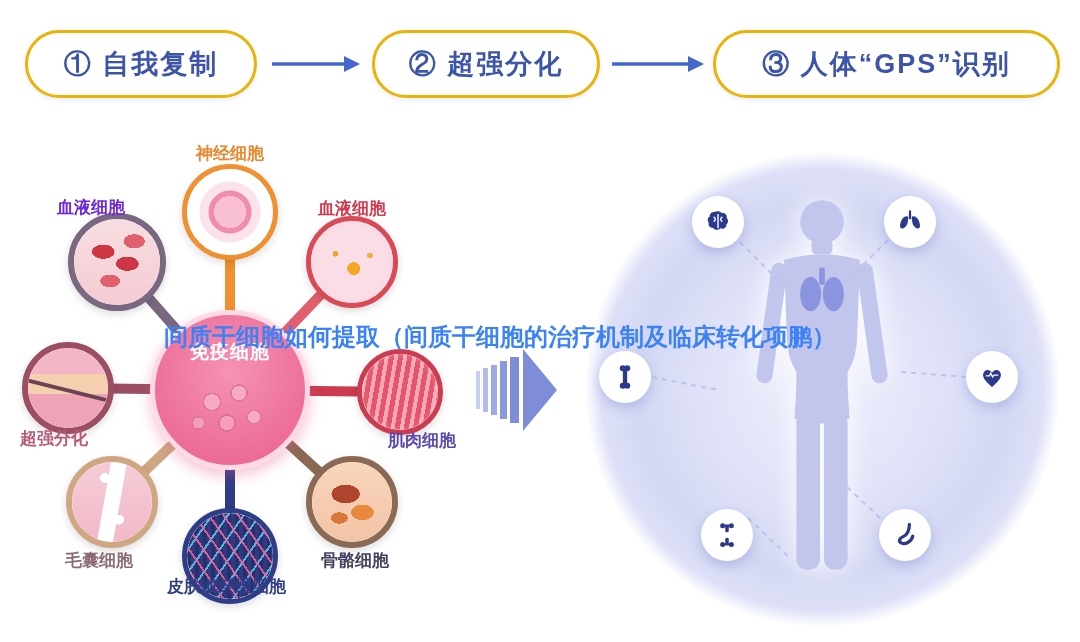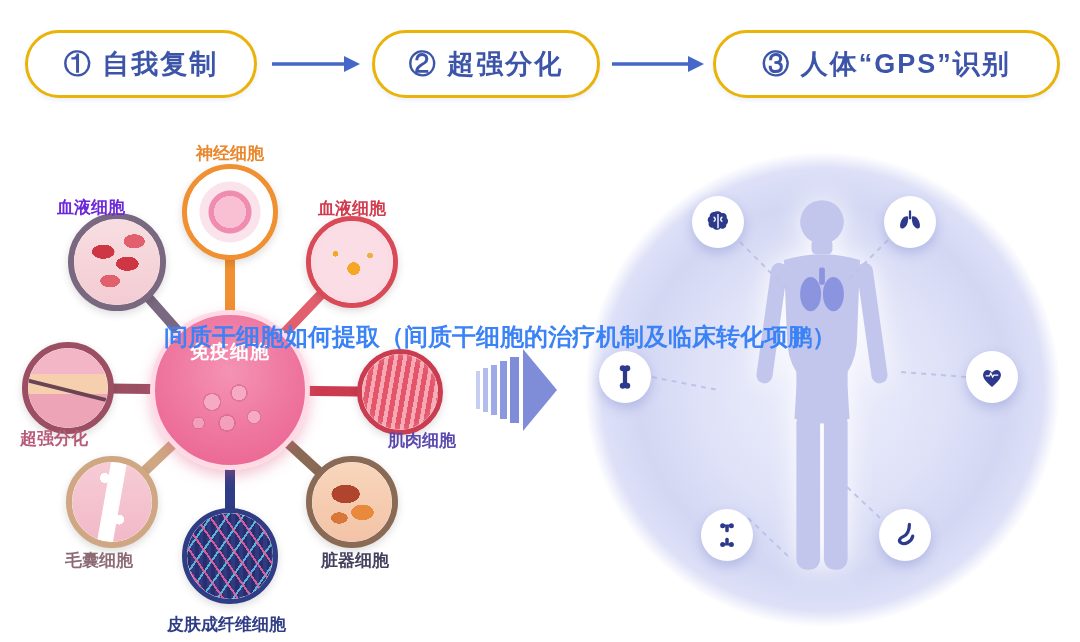--- a/index.html
+++ b/index.html
@@ -88,21 +88,21 @@
     radial-gradient(circle 9px  at 29% 72%, #f2a0ba 0 60%, #dd6f96 61% 72%, transparent 73%);}
 
   .cell-label{position:absolute;font-size:17px;font-weight:bold;z-index:3;white-space:nowrap;}
   .lbl-immune  {left:196px;top:142px;color:#e8872b}
   .lbl-blood   {left:57px; top:196px;color:#6d28d9}
   .lbl-nerve   {left:318px;top:197px;color:#d23b4e}
   .lbl-follicle{left:20px; top:427px;color:#b65a78}
   .lbl-muscle  {left:388px;top:429px;color:#5948ae}
   .lbl-bone    {left:65px; top:549px;color:#8d6b75}
   .lbl-organ   {left:321px;top:549px;color:#44415f}
-  .lbl-skin    {left:167px;top:613px;color:#2e3d85}
+  .lbl-skin    {left:167px;top:575px;color:#2e3d85}
 
   
   .flow-arrow{position:absolute;left:470px;top:335px;width:110px;height:110px;z-index:2}
 
   
   .big-circle{
     position:absolute;left:585px;top:152px;width:475px;height:475px;border-radius:50%;z-index:0;
     background:radial-gradient(closest-side,#edeffc 0%,#e0e3f8 48%,#d3d7f3 78%,#dde0f7 93%,rgba(221,224,247,0) 100%);
   }
   .body-svg{position:absolute;left:727px;top:193px;width:190px;height:400px;z-index:1;
@@ -192,21 +192,21 @@
     <div class="cluster"></div>
     <div class="center-label">免疫细胞</div>
   </div>
 
   <div class="cell-label lbl-immune">神经细胞</div>
   <div class="cell-label lbl-blood">血液细胞</div>
   <div class="cell-label lbl-nerve">血液细胞</div>
   <div class="cell-label lbl-follicle">超强分化</div>
   <div class="cell-label lbl-muscle">肌肉细胞</div>
   <div class="cell-label lbl-bone">毛囊细胞</div>
-  <div class="cell-label lbl-organ">脏器细胞</div>
+  <div class="cell-label lbl-organ">骨骼细胞</div>
   <div class="cell-label lbl-skin">皮肤成纤维细胞</div>
 
   <svg class="flow-arrow" viewBox="0 0 110 110">
     <rect x="6" y="36" width="4" height="38" fill="#c6cef2"></rect>
     <rect x="13" y="33" width="5" height="44" fill="#b2bdec"></rect>
     <rect x="21" y="30" width="6" height="50" fill="#9ea9e5"></rect>
     <rect x="30" y="26" width="7" height="58" fill="#8b98de"></rect>
     <rect x="40" y="22" width="9" height="66" fill="#7f8dd9"></rect>
     <polygon points="53,14 53,96 87,55" fill="#7f8dd9"></polygon>
   </svg>

